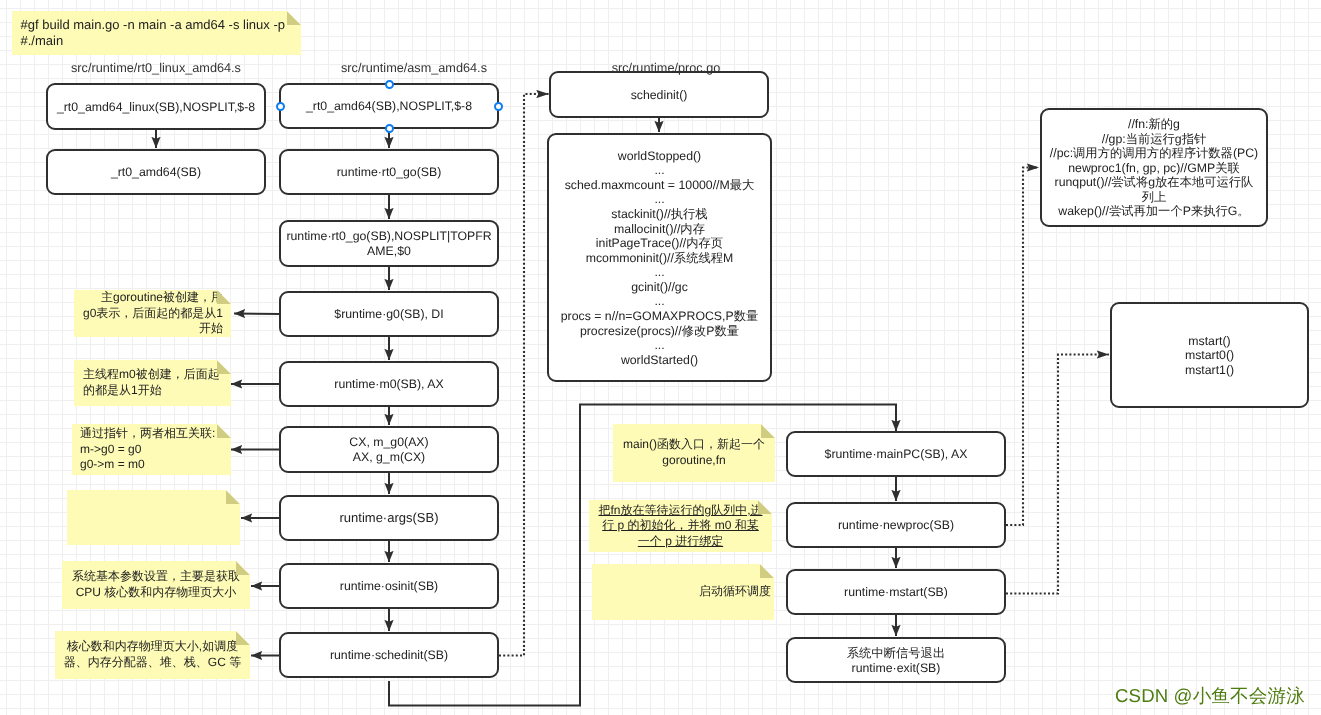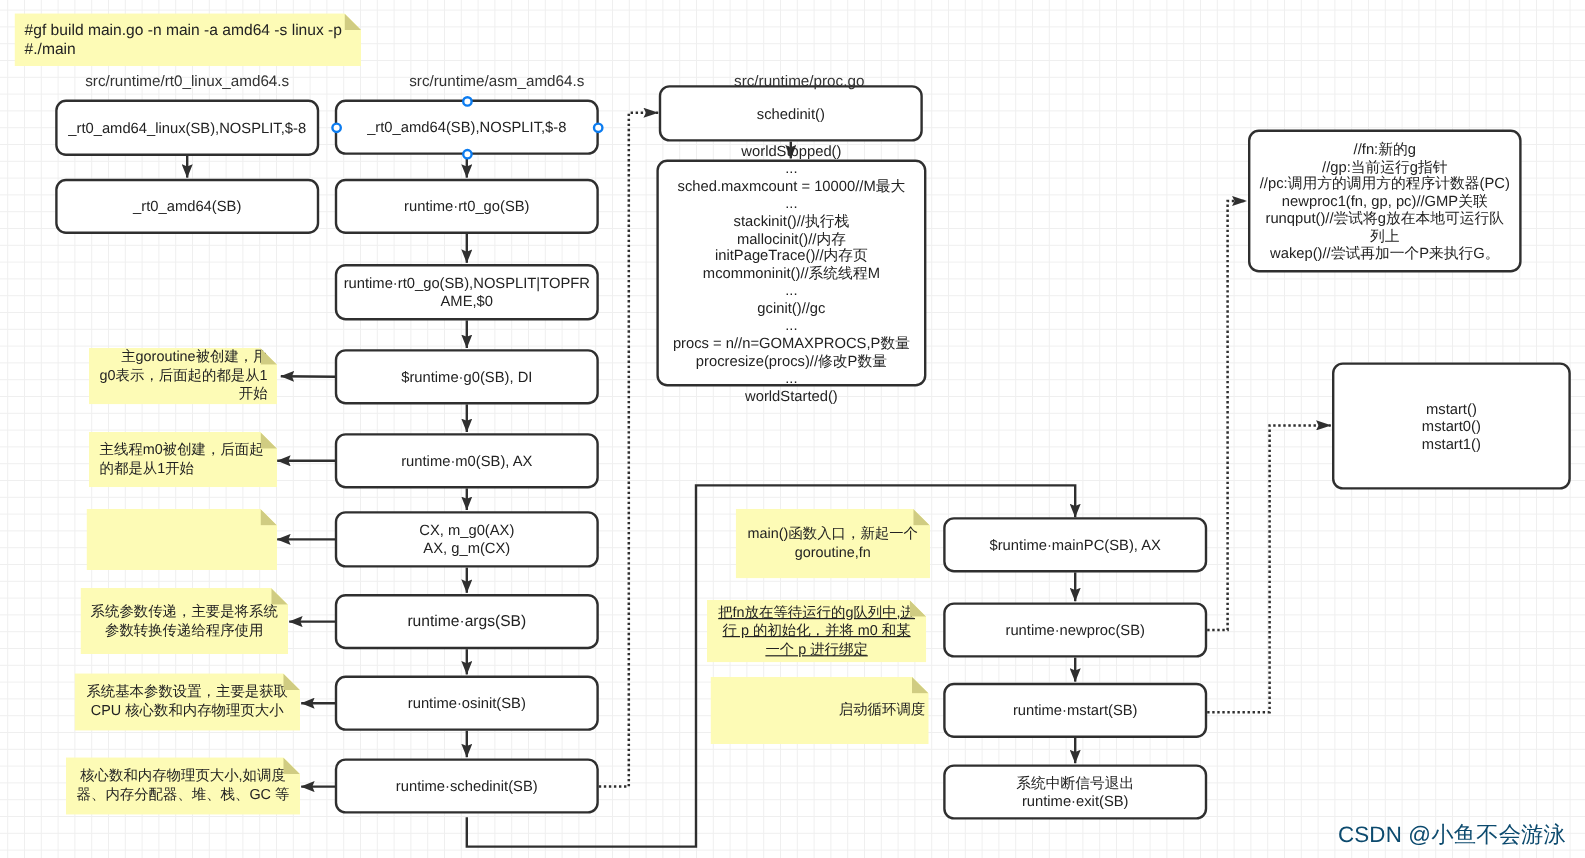--- a/index.html
+++ b/index.html
@@ -17,21 +17,21 @@
   .node{position:absolute;box-sizing:border-box;background:#ffffff;border:2px solid #2f2f2f;
         border-radius:9px;display:flex;align-items:center;justify-content:center;
         text-align:center;color:#222;line-height:14.6px;font-size:12.3px;padding:1px 4px 0;}
   .note{position:absolute;box-sizing:border-box;background:#fdfbb6;
         display:flex;align-items:center;justify-content:center;text-align:center;
         color:#222;line-height:15.6px;font-size:12px;padding:2px 3px;
         clip-path:polygon(0 0, calc(100% - 14px) 0, 100% 14px, 100% 100%, 0 100%);}
   .note .fold{position:absolute;right:0;top:0;width:14px;height:14px;
         background:#d0cc82;clip-path:polygon(0 0,0 100%,100% 100%);}
   .lbl{position:absolute;color:#333;white-space:nowrap;font-size:12.7px;}
-  .wm{position:absolute;color:#0c4a6e;font-size:18.6px;white-space:nowrap;letter-spacing:0.15px;}
+  .wm{position:absolute;color:#4d7c0f;font-size:18.6px;white-space:nowrap;letter-spacing:0.15px;}
   .hdl{position:absolute;width:9px;height:9px;border-radius:50%;
        background:#fff;border:2.1px solid #0c7cf0;box-sizing:border-box;}
 </style>
 </head>
 <body>
 
 <div id="canvas">
   <div id="grid"></div>
 
   <svg class="layer">
@@ -105,21 +105,21 @@
       </div>
       <div class="node" style="left: 279px; top: 563px; width: 220px; height: 46px; font-size: 12.3px;">
         <span style="white-space: pre-line;">runtime·osinit(SB)</span>
       </div>
       <div class="node" style="left: 279px; top: 632px; width: 220px; height: 46px; font-size: 12.3px;">
         <span style="white-space: pre-line;">runtime·schedinit(SB)</span>
       </div>
       <div class="node" style="left: 549px; top: 71px; width: 220px; height: 47px; font-size: 12.3px;">
         <span style="white-space: pre-line;">schedinit()</span>
       </div>
-      <div class="node" style="left: 547px; top: 133px; width: 225px; height: 189px; font-size: 12.3px;">
+      <div class="node" style="left: 547px; top: 133px; width: 225px; height: 249px; font-size: 12.3px;">
         <span style="white-space: pre-line;">worldStopped()
 ...
 sched.maxmcount = 10000//M最大
 ...
 stackinit()//执行栈
 mallocinit()//内存
 initPageTrace()//内存页
 mcommoninit()//系统线程M
 ...
 gcinit()//gc
@@ -166,25 +166,26 @@
 g0表示，后面起的都是从1
 开始</span>
         <i class="fold"></i>
       </div>
       <div class="note" style="left: 74px; top: 360px; width: 157px; height: 46px; text-align: left; justify-content: flex-start; font-size: 12px; padding-left: 9px;">
         <span style="white-space: pre-line;">主线程m0被创建，后面起
 的都是从1开始</span>
         <i class="fold"></i>
       </div>
       <div class="note" style="left: 72px; top: 424px; width: 159px; height: 51px; text-align: left; justify-content: flex-start; font-size: 12px; padding-left: 8px;">
+        <span style="white-space: pre-line;">通过指针，两者相互关联:
+m-&gt;g0 = g0
+g0-&gt;m = m0</span>
         <i class="fold"></i>
       </div>
       <div class="note" style="left: 67px; top: 490px; width: 173px; height: 55px; text-align: center; justify-content: center; font-size: 12px; padding-left: 3px;">
-        <span style="white-space: pre-line;">系统参数传递，主要是将系统
-参数转换传递给程序使用</span>
         <i class="fold"></i>
       </div>
       <div class="note" style="left: 62px; top: 561px; width: 188px; height: 48px; text-align: center; justify-content: center; font-size: 12px; padding-left: 3px;">
         <span style="white-space: pre-line;">系统基本参数设置，主要是获取
 CPU 核心数和内存物理页大小</span>
         <i class="fold"></i>
       </div>
       <div class="note" style="left: 55px; top: 631px; width: 195px; height: 48px; text-align: center; justify-content: center; font-size: 12px; padding-left: 3px;">
         <span style="white-space: pre-line;">核心数和内存物理页大小,如调度
 器、内存分配器、堆、栈、GC 等</span>

